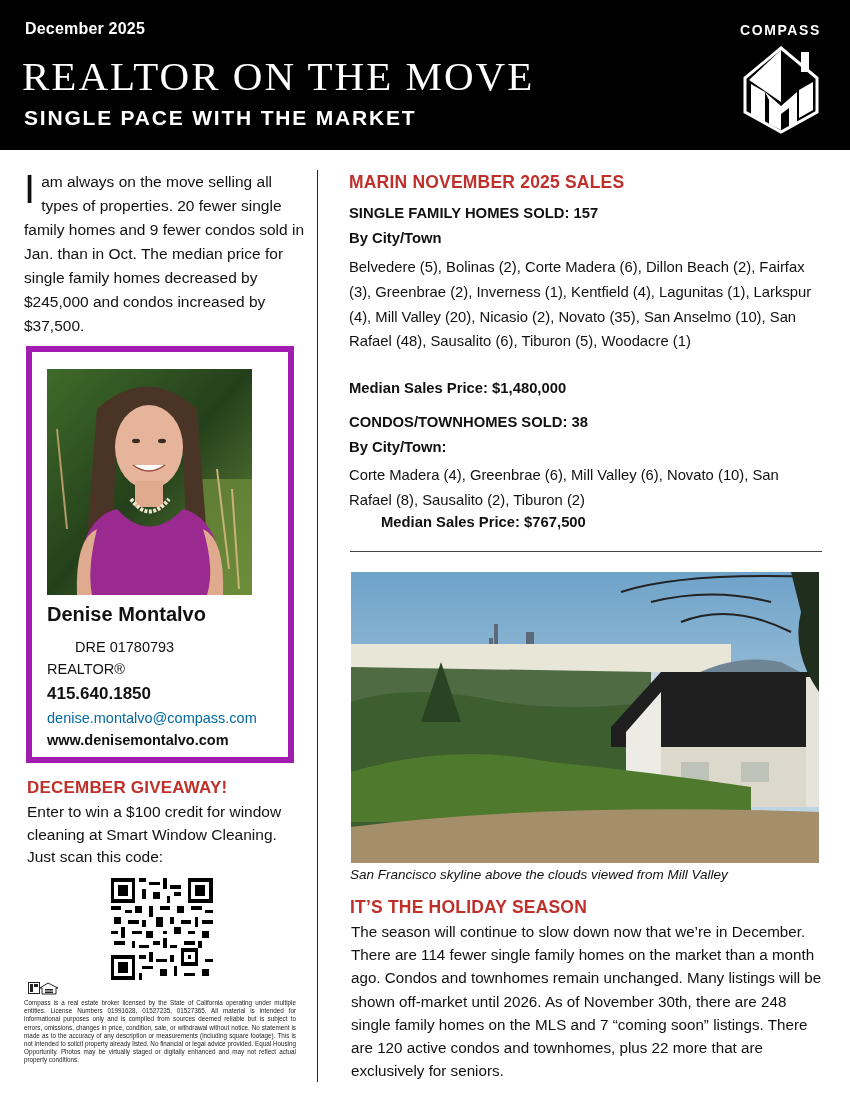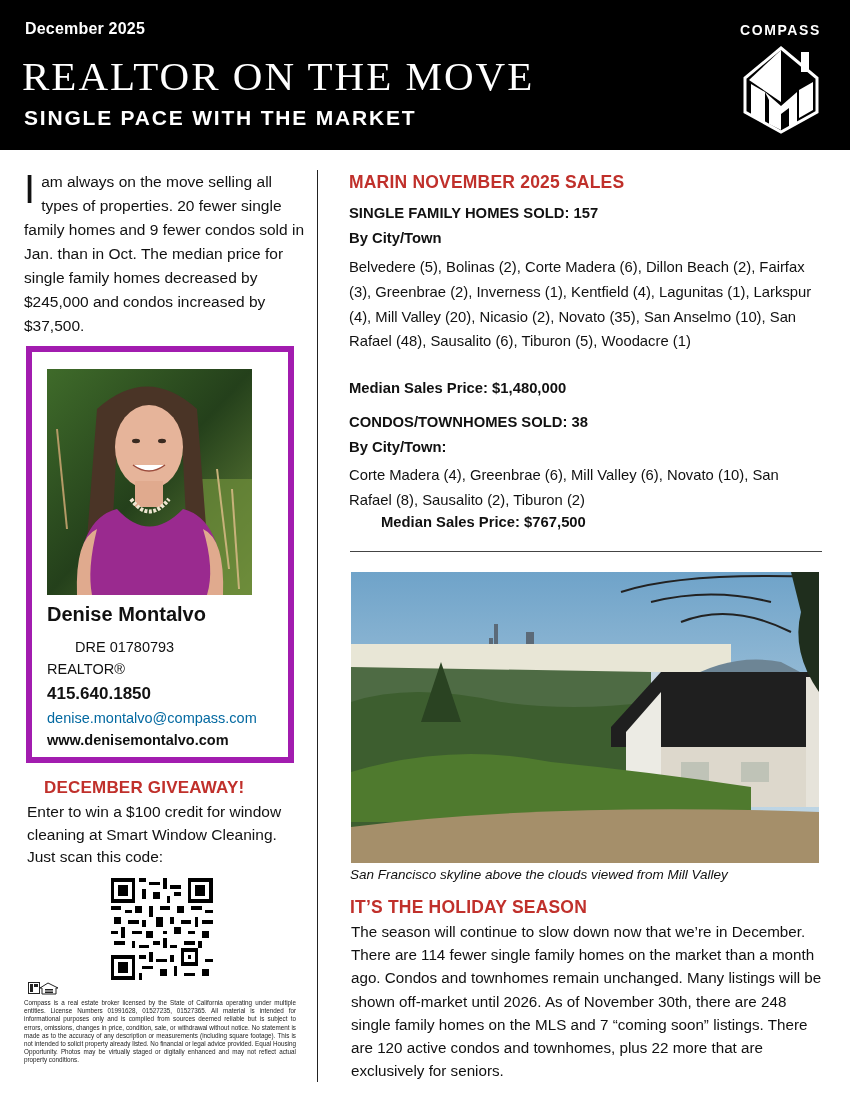--- a/index.html
+++ b/index.html
@@ -23,21 +23,21 @@
 
   .agent-card { position: absolute; left: 26px; top: 346px; width: 268px; height: 417px; border: 6px solid #a21caf; }
   .agent-photo { position: absolute; left: 15px; top: 17px; width: 205px; height: 226px; overflow: hidden; background: #2f4a22; }
   .agent-name { position: absolute; left: 15px; top: 251px; font-size: 20px; font-weight: bold; color: #111; }
   .agent-dre { position: absolute; left: 15px; top: 287px; font-size: 14.5px; color: #111; margin-left: 28px; }
   .agent-role { position: absolute; left: 15px; top: 309px; font-size: 14.5px; color: #111; }
   .agent-phone { position: absolute; left: 15px; top: 332px; font-size: 17px; font-weight: bold; color: #111; }
   .agent-email { position: absolute; left: 15px; top: 358px; font-size: 14.5px; color: #0369a1; }
   .agent-web { position: absolute; left: 15px; top: 380px; font-size: 14.5px; font-weight: bold; color: #111; }
 
-  .giveaway-title { position: absolute; left: 27px; top: 778px; font-size: 17px; font-weight: bold; color: #c0302b; letter-spacing: 0.2px; margin-left: 17px; }
+  .giveaway-title { position: absolute; left: 27px; top: 778px; font-size: 17px; font-weight: bold; color: #c0302b; letter-spacing: 0.2px; }
   .giveaway-body { position: absolute; left: 27px; top: 801px; width: 275px; font-size: 15.5px; line-height: 22.5px; color: #111; }
 
   .qr { position: absolute; left: 110px; top: 878px; width: 103px; height: 102px; }
   .eho-icons { position: absolute; left: 28px; top: 982px; width: 32px; height: 14px; }
   .disclaimer { position: absolute; left: 24px; top: 999px; width: 272px; font-size: 6.3px; line-height: 8.2px; color: #222; text-align: justify; }
   .sales-title { position: absolute; left: 349px; top: 172px; font-size: 17.5px; font-weight: bold; color: #c0302b; letter-spacing: 0.2px; }
   .r-line { position: absolute; left: 349px; font-size: 14.8px; color: #111; width: 470px; }
   .r-bold { font-weight: bold; }
   .sfh-heading { top: 205px; }
   .sfh-by { top: 230px; }

